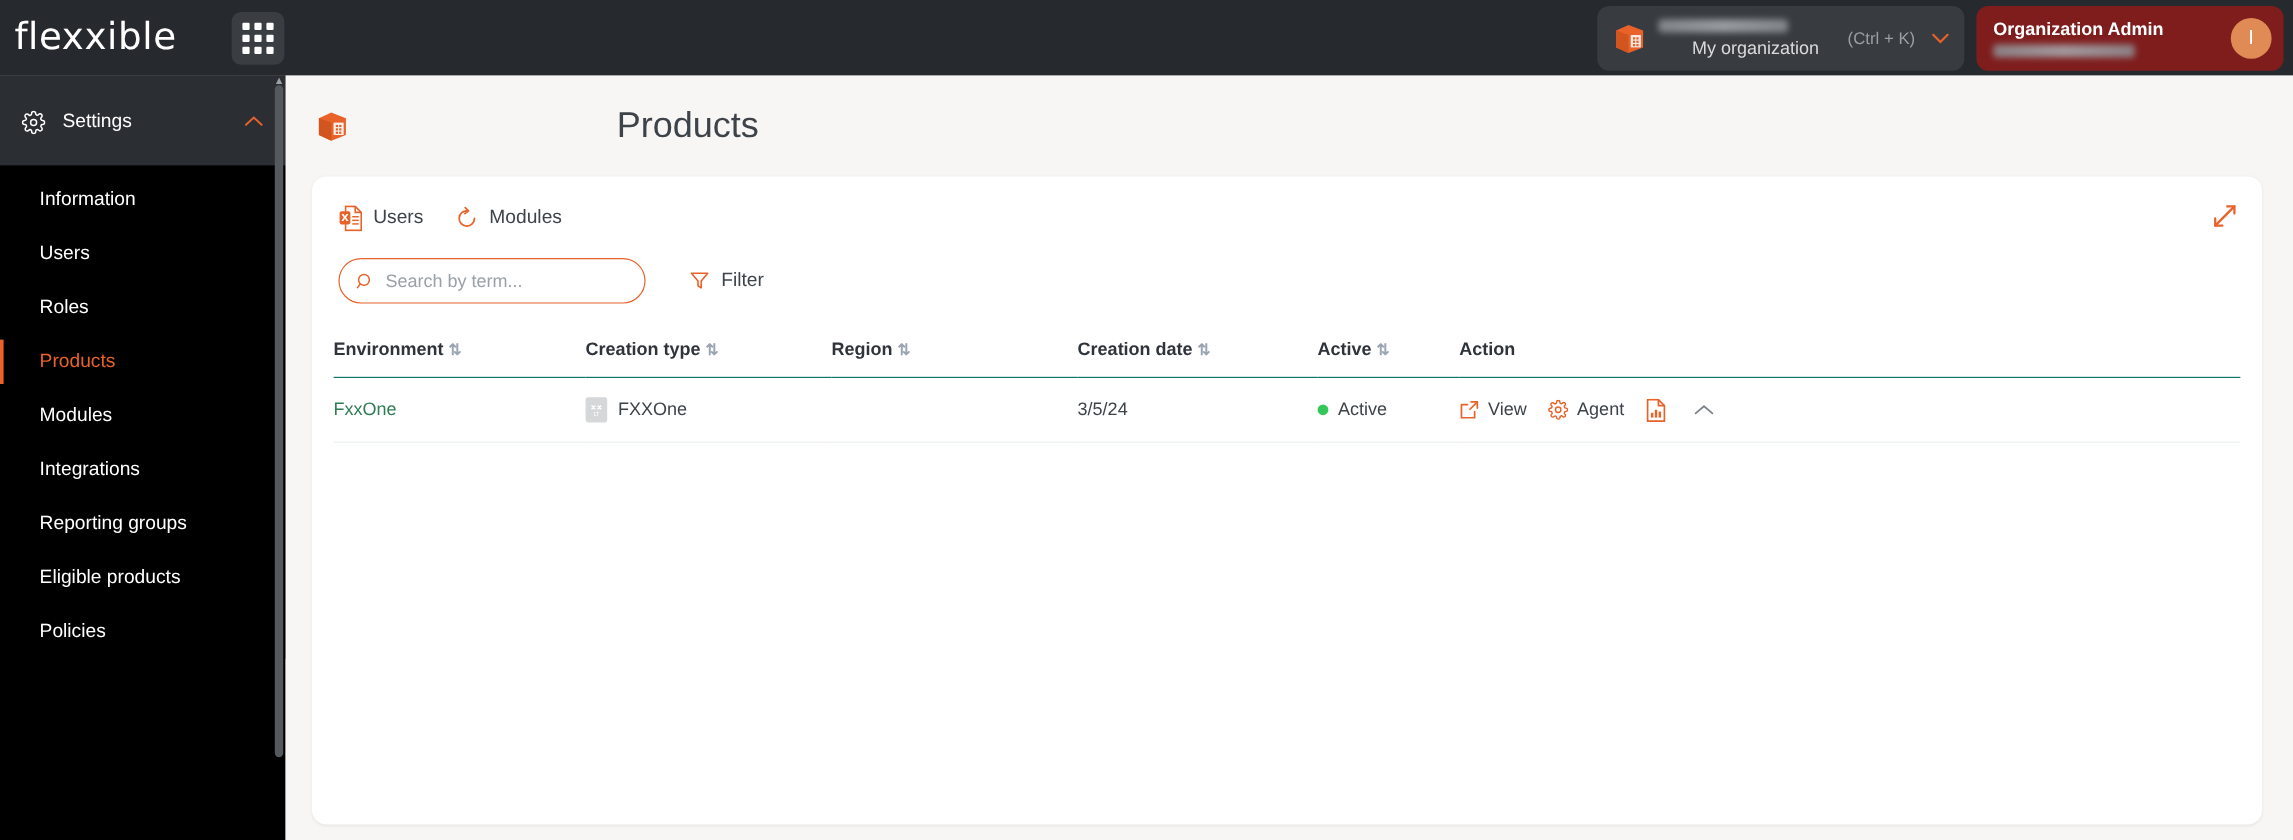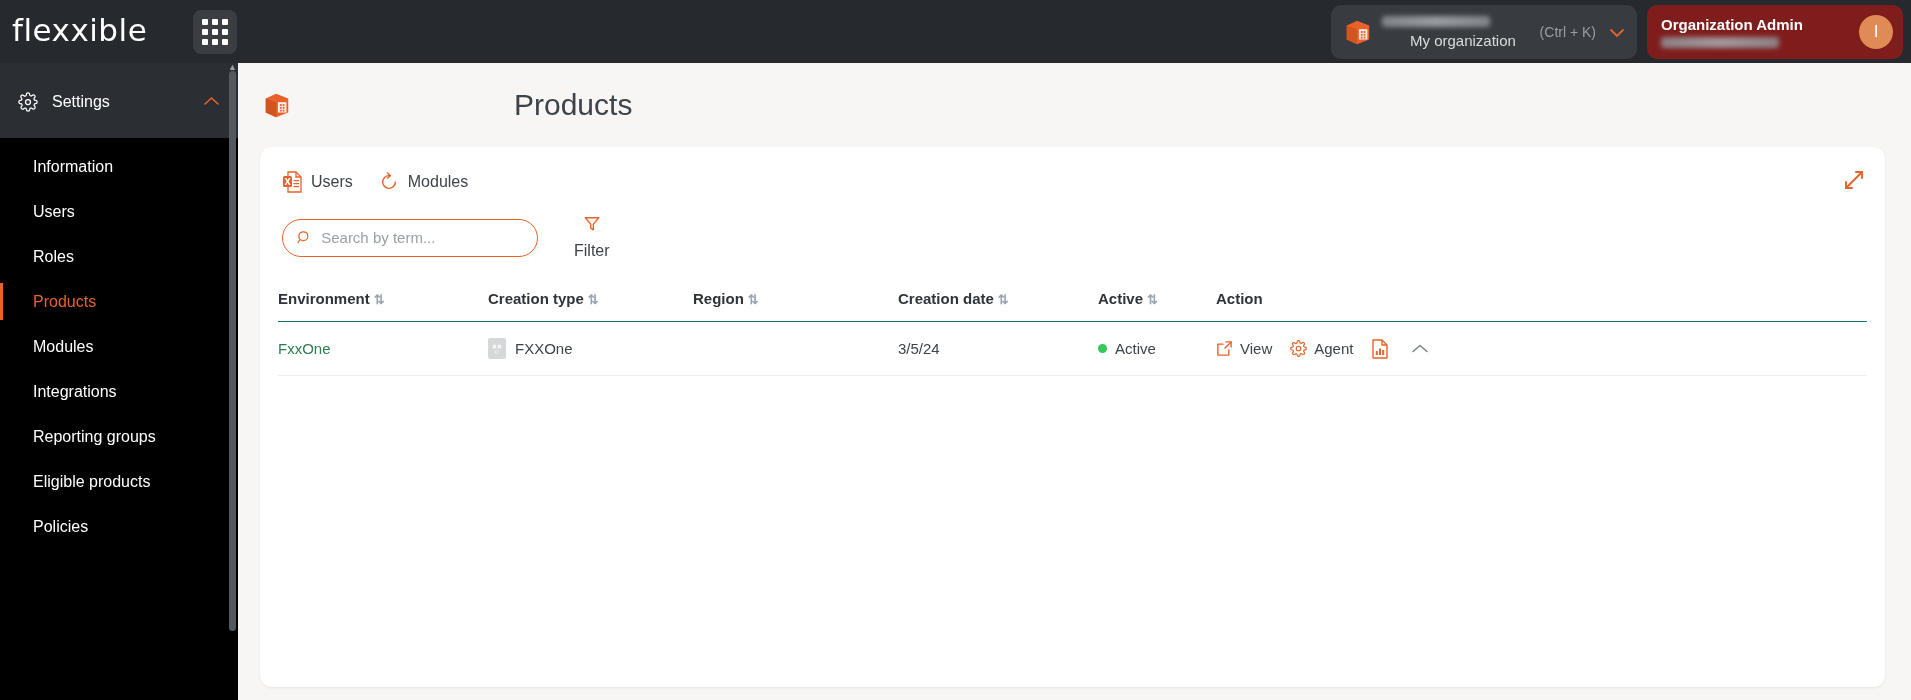--- a/index.html
+++ b/index.html
@@ -105,21 +105,21 @@
   .filters { display:flex; align-items:center; gap: 36px; padding: 22px 0 0 22px; }
   .search-wrap {
     width: 256px; height: 38px; border:1px solid #e8622a; border-radius: 20px;
     display:flex; align-items:center; padding: 0 14px; gap:9px; background:#fff;
   }
   .search-input {
     border:none; outline:none; font-size:15px; color:#6b7075; background:transparent;
     width: 100%; font-family:"Liberation Sans", sans-serif;
   }
   .search-input::placeholder { color:#9aa0a6; }
-  .filter-btn { display:flex; align-items:center; gap:9px; cursor:pointer;flex-direction:column; }
+  .filter-btn { display:flex; gap:9px; cursor:pointer; }
   .filter-btn .f-lbl { font-size:16px; color:#3d4349; }
 
   .expand-btn { position:absolute; right:20px; top:22px; cursor:pointer; }
 
   table.grid { width: calc(100% - 36px); margin: 22px 18px 0 18px; border-collapse: collapse; table-layout: fixed; }
   table.grid th {
     text-align:left; font-size:15px; color:#2f343a; font-weight:bold;
     padding: 8px 0 14px 0; border-bottom:1px solid #0f766e; white-space:nowrap;
   }
   table.grid th .sort { color:#9aa5b1; font-size:13px; margin-left:4px; letter-spacing:-2px; }

